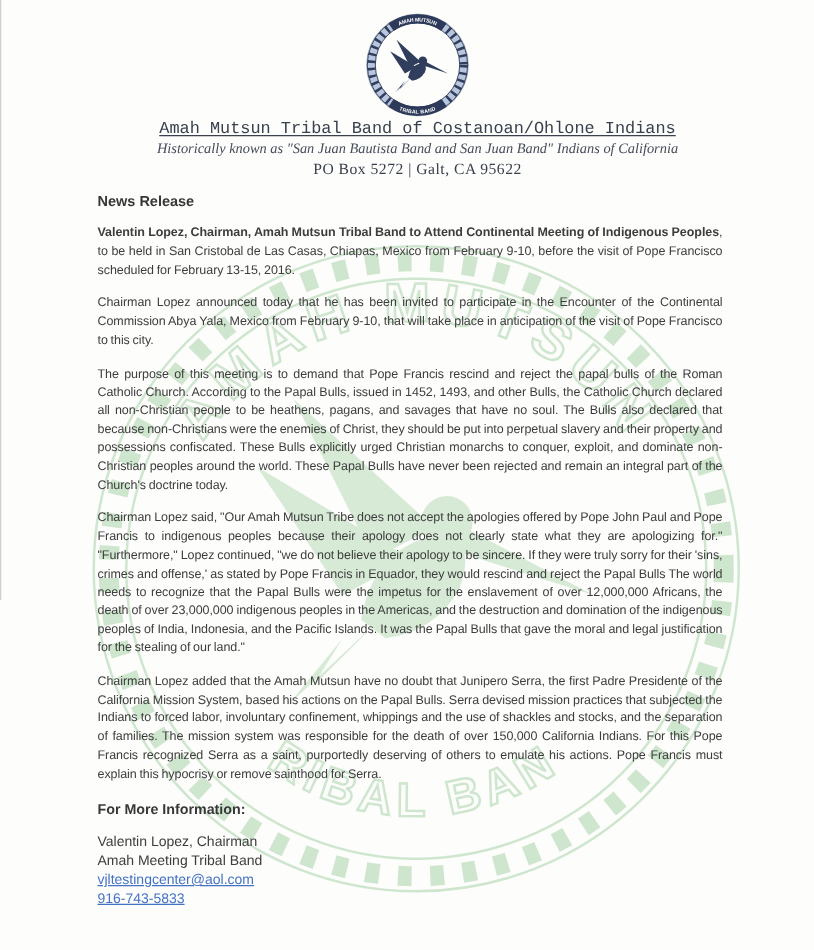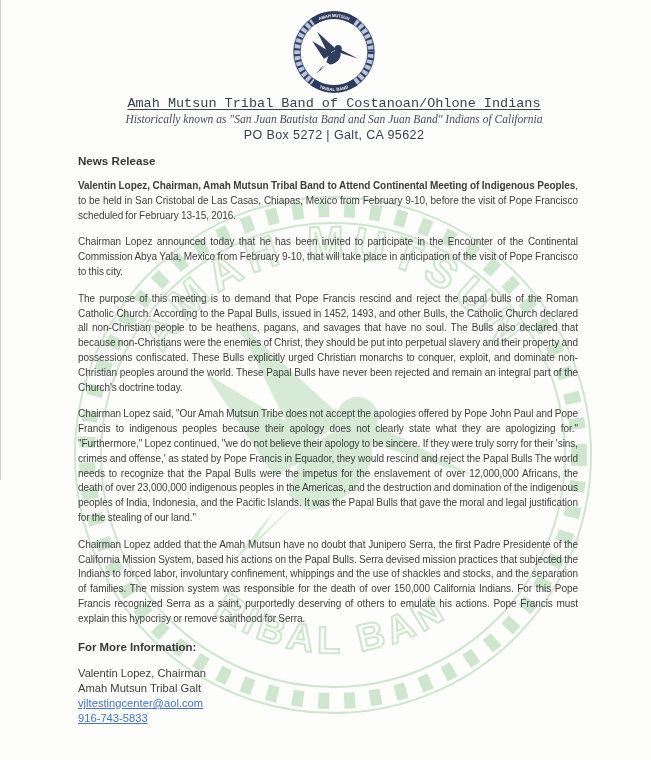--- a/index.html
+++ b/index.html
@@ -22,21 +22,21 @@
   .logo { display:block; margin:0 auto; }
   .org-name {
     font-family:Liberation Mono, monospace; font-size:13.5px; color:#39404e;
     text-decoration:underline; text-underline-offset:2px; margin-top:2px;
   }
   .tagline {
     font-family:"Liberation Serif", serif; font-style:italic;
     font-size:11.5px; color:#454c59; margin-top:2px;
   }
   .address {
-    font-family:Liberation Sans, sans-serif; font-size:12.5px; color:#39404e;
+    font-family:Liberation Serif, serif; font-size:12.5px; color:#39404e;
     margin-top:3px; letter-spacing:0.4px;
   }
 
   .release-label { font-weight:bold; font-size:11.6px; color:#373737; margin-top:12px; }
 
   .body-text p {
     margin:12px 12px 0 0; font-size:10px; line-height:14.8px;
     text-align:justify; letter-spacing:-0.05px; word-spacing:-0.5px;
     color:#3d3d3d;
   }
@@ -112,19 +112,19 @@
       <p>Chairman Lopez announced today that he has been invited to participate in the Encounter of the Continental Commission Abya Yala, Mexico from February 9-10, that will take place in anticipation of the visit of Pope Francisco to this city.</p>
       <p>The purpose of this meeting is to demand that Pope Francis rescind and reject the papal bulls of the Roman Catholic Church.  According to the Papal Bulls, issued in 1452, 1493, and other Bulls, the Catholic Church declared all non-Christian people to be heathens, pagans, and savages that have no soul.  The Bulls also declared that because non-Christians were the enemies of Christ, they should be put into perpetual slavery and their property and possessions confiscated.  These Bulls explicitly urged Christian monarchs to conquer, exploit, and dominate non-Christian peoples around the world. These Papal Bulls have never been rejected and remain an integral part of the Church's doctrine today.</p>
       <p>Chairman Lopez said, "Our Amah Mutsun Tribe does not accept the apologies offered by Pope John Paul and Pope Francis to indigenous peoples because their apology does not clearly state what they are apologizing for." "Furthermore," Lopez continued, "we do not believe their apology to be sincere.  If they were truly sorry for their 'sins, crimes and offense,' as stated by Pope Francis in Equador, they would rescind and reject the Papal Bulls  The world needs to recognize that the Papal Bulls were the impetus for the enslavement of over 12,000,000 Africans, the death of over 23,000,000 indigenous peoples in the Americas, and the destruction and domination of the indigenous peoples of India, Indonesia, and the Pacific Islands.  It was the Papal Bulls that gave the moral and legal justification for the stealing of our land."</p>
       <p>Chairman Lopez added that the Amah Mutsun have no doubt that Junipero Serra, the first Padre Presidente of the California Mission System, based his actions on the Papal Bulls.  Serra devised mission practices that subjected the Indians to forced labor, involuntary confinement, whippings and the use of shackles and stocks, and the separation of families.  The mission system was responsible for the death of over 150,000 California Indians.  For this Pope Francis recognized Serra as a saint, purportedly deserving of others to emulate his actions.  Pope Francis must explain this hypocrisy or remove sainthood for Serra.</p>
     </div>
 
     <div class="more-info">For More Information:</div>
 
     <div class="contact">
       <div>Valentin Lopez, Chairman</div>
-      <div>Amah Mutsun Tribal Galt</div>
+      <div>Amah Meeting Tribal Band</div>
       <div><a class="link">vjltestingcenter@aol.com</a></div>
       <div><a class="link">916-743-5833</a></div>
     </div>
 
   </div>
 </div>
 
 </body></html>

